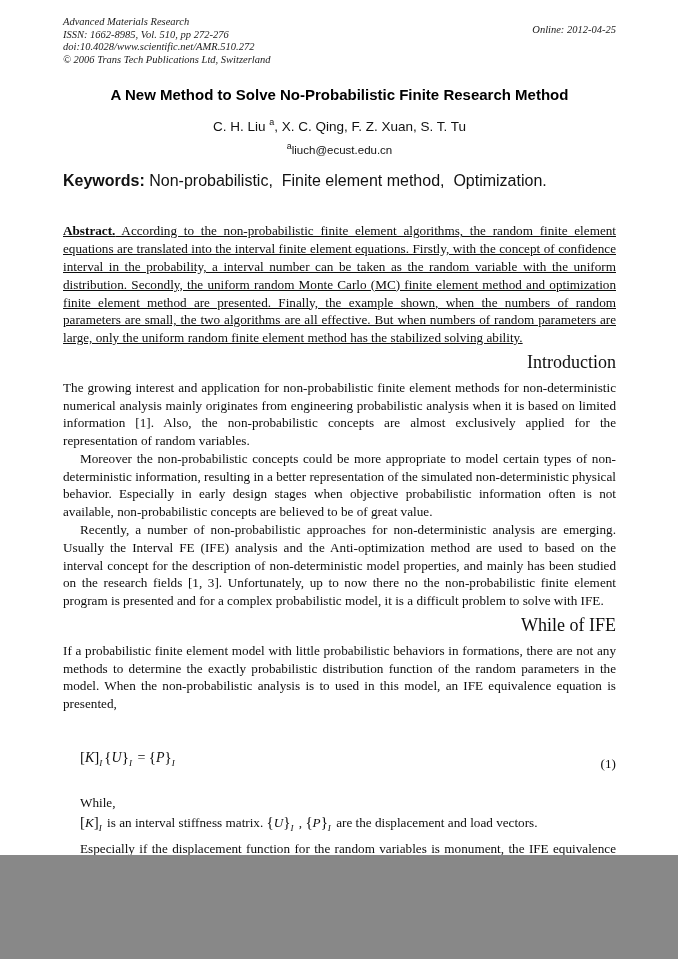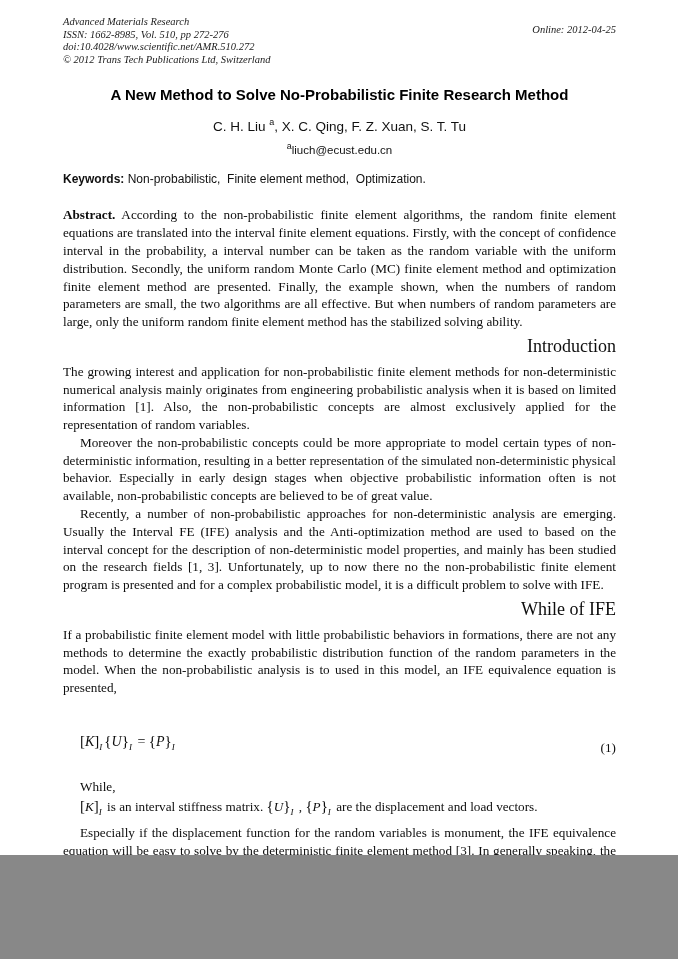--- a/index.html
+++ b/index.html
@@ -35,31 +35,31 @@
     font-size: 11.5px; line-height: 14px; color: #111;
   }
   .email {
     margin-top: 7px; text-align: center;
     font-family: "Liberation Sans", "DejaVu Sans", sans-serif;
     font-size: 11.5px; color: #111;
   }
   .keywords {
     margin-top: 17px;
     font-family: "Liberation Sans", "DejaVu Sans", sans-serif;
-    font-size: 12px; color: #111; white-space: pre-wrap;
+    font-size: 16px; color: #111; white-space: pre-wrap;
   }
   .keywords b { font-weight: bold; }
   
   .body-txt {
     font-family: "Liberation Serif", "DejaVu Serif", serif;
     font-size: 13.2px; line-height: 17.8px; color: #0d0d0d;
   }
   .para { margin: 0; text-align: justify; }
   .para.indent { text-indent: 17px; }
-  .abstract { margin-top: 20px; }
+  .abstract { margin-top: 32px; text-decoration: underline; }
   .sec-heading {
     font-family: "Liberation Serif", "DejaVu Serif", serif;
     font-weight: normal; font-size: 18px;
     margin: 7px 0 7px 0; text-align: right;
   }
   
   .eq-row {
     display: flex; justify-content: space-between; align-items: flex-end;
     margin-top: 16px; margin-bottom: 0;
   }
@@ -74,21 +74,21 @@
 </style>
 </head>
 <body>
 
 <div class="page">
 
   <div class="hdr">
     <div>Advanced Materials Research</div>
     <div>ISSN: 1662-8985, Vol. 510, pp 272-276</div>
     <div>doi:10.4028/www.scientific.net/AMR.510.272</div>
-    <div>© 2012 Trans Tech Publications Ltd, Switzerland</div>
+    <div>© 2006 Trans Tech Publications Ltd, Switzerland</div>
     <span class="online">Online: 2012-04-25</span>
   </div>
 
   <div class="title">A New Method to Solve No-Probabilistic Finite Research Method</div>
 
   <div class="authors"><span>C. H. Liu </span><sup>a</sup><span>, X. C. Qing, F. Z. Xuan, S. T. Tu</span></div>
 
 
   <div class="email"><sup>a</sup><span>liuch@ecust.edu.cn</span></div>
 

